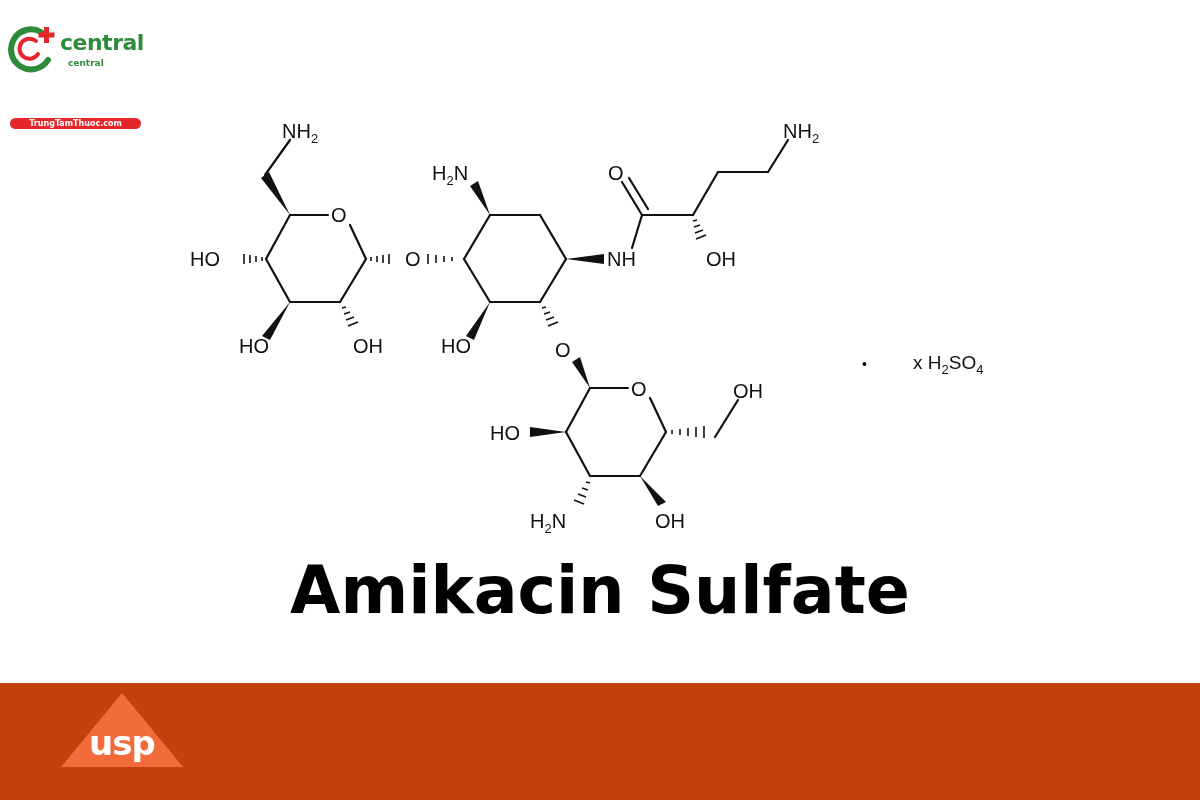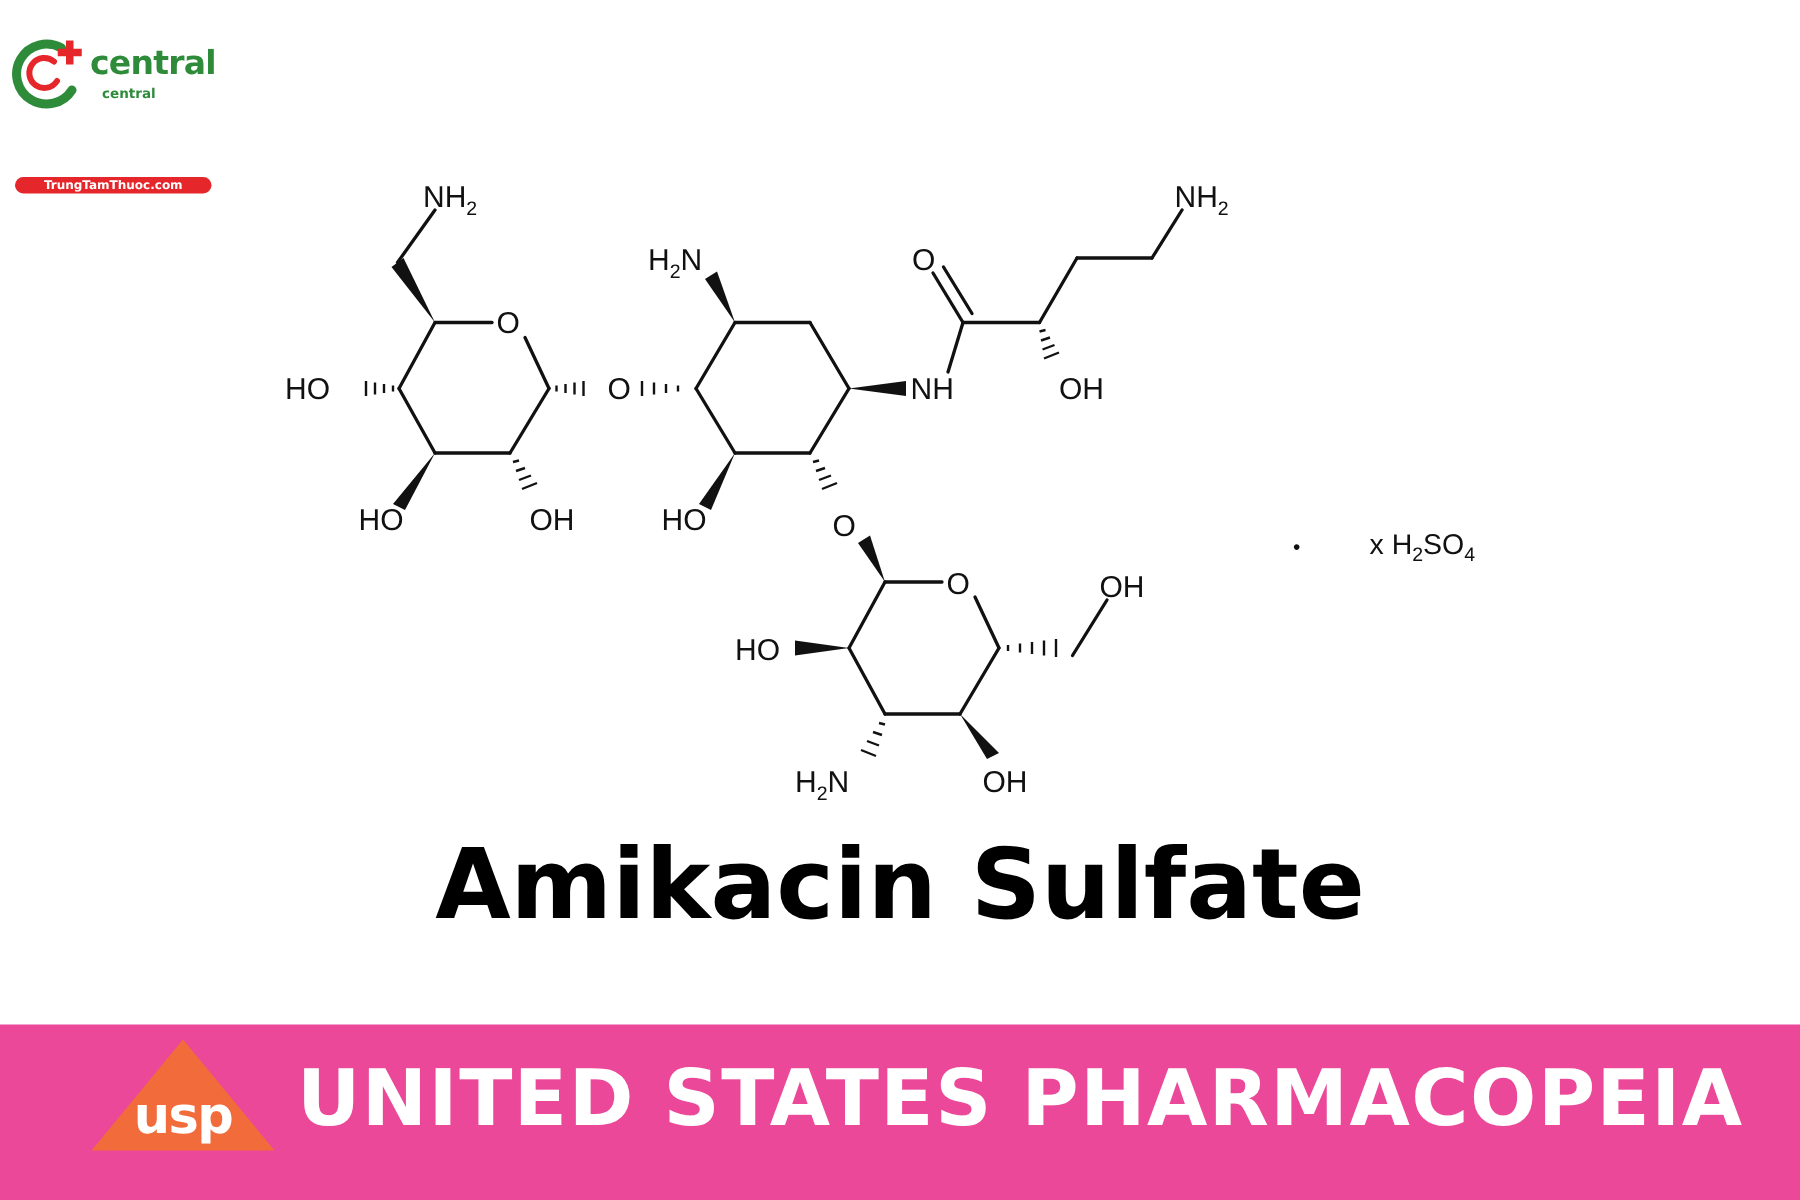--- a/index.html
+++ b/index.html
@@ -31,21 +31,21 @@
     }
     .atom-sub { font-size: 13px; }
     .title {
       position: absolute; left: 0; width: 1200px; top: 553px;
       text-align: center;
       font-family: "DejaVu Sans", sans-serif; font-weight: bold;
       font-size: 65px; color: #000; letter-spacing: 0px;
     }
     .banner {
       position: absolute; left: 0; top: 683px; width: 1200px; height: 117px;
-      background: #ec4899;
+      background: #c2410c;
     }
     .usp-logo { position: absolute; left: 58px; top: 8px; width: 130px; height: 80px; }
     .banner-text {
       position: absolute; left: 198px; top: 20px;
       font-family: "DejaVu Sans", sans-serif; font-weight: bold;
       font-size: 52px; color: #ffffff; letter-spacing: 1px;
       white-space: nowrap;
     }
   </style>
 </head>
@@ -192,14 +192,13 @@
   </g>
 </svg>
 
 <div class="title">Amikacin Sulfate</div>
 
 <div class="banner">
   <svg class="usp-logo" viewBox="0 0 130 80">
     <polygon points="64,2 125,76 3,76" fill="#f26b3a"></polygon>
     <text x="64" y="64" text-anchor="middle" fill="#ffffff" style="font-family:'DejaVu Sans',sans-serif;font-weight:bold;font-size:34px;letter-spacing:-1px">usp</text>
   </svg>
-  <div class="banner-text">UNITED STATES PHARMACOPEIA</div>
 </div>
 
 </body></html>

